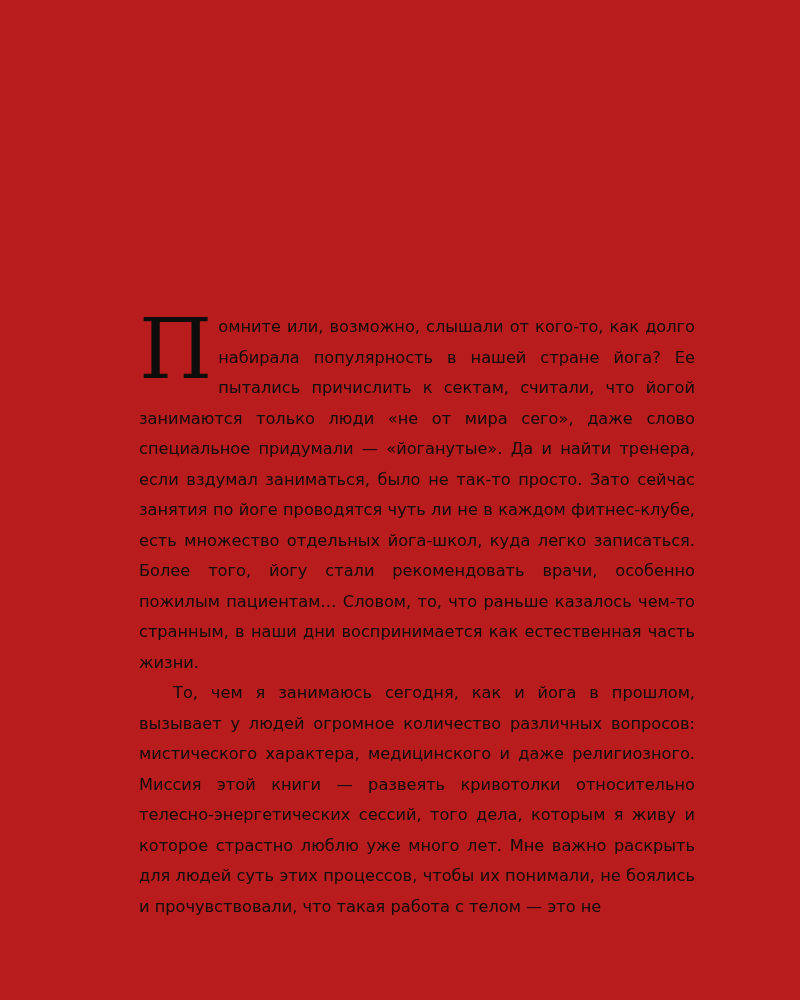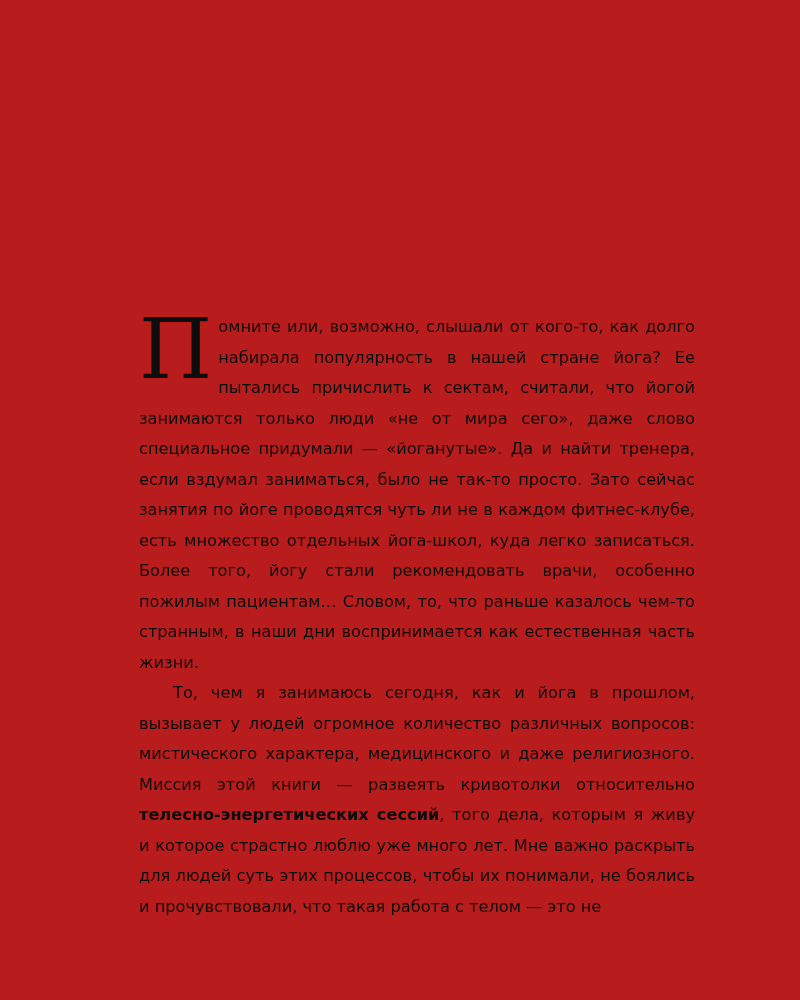--- a/index.html
+++ b/index.html
@@ -42,21 +42,21 @@
     font-weight: 400;
     padding: 0 6px 0 0;
     margin-top: 4px;
     color: #0d0d0d;
   }
   .para-next {
     margin: 0;
     text-indent: 34px;
   }
   .bold-run {
-    font-weight: 700;
+    font-weight: 400;
   }
 </style>
 </head>
 <body>
 
 <div class="page">
   <div class="text-column">
 
     <p class="body-text para-first">Помните или, возможно, слышали от кого-то, как долго набирала популярность в нашей стране йога? Ее пытались причислить к сектам, считали, что йогой занимаются только люди «не от мира сего», даже слово специальное придумали — «йоганутые». Да и найти тренера, если вздумал заниматься, было не так-то просто. Зато сейчас занятия по йоге проводятся чуть ли не в каждом фитнес-клубе, есть множество отдельных йога-школ, куда легко записаться. Более того, йогу стали рекомендовать врачи, особенно пожилым пациентам… Словом, то, что раньше казалось чем-то странным, в наши дни воспринимается как естественная часть жизни.</p>
 

